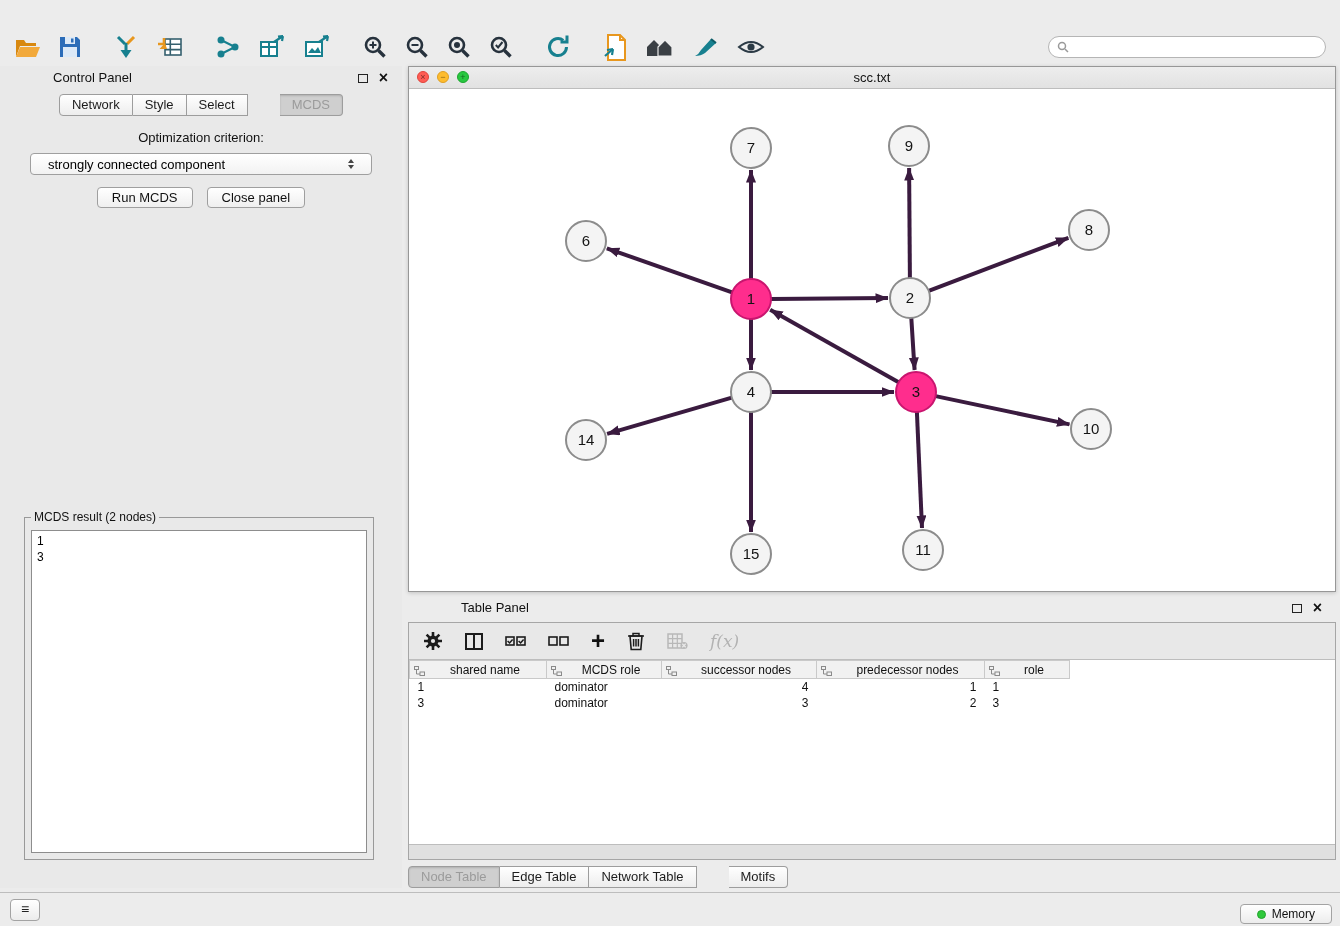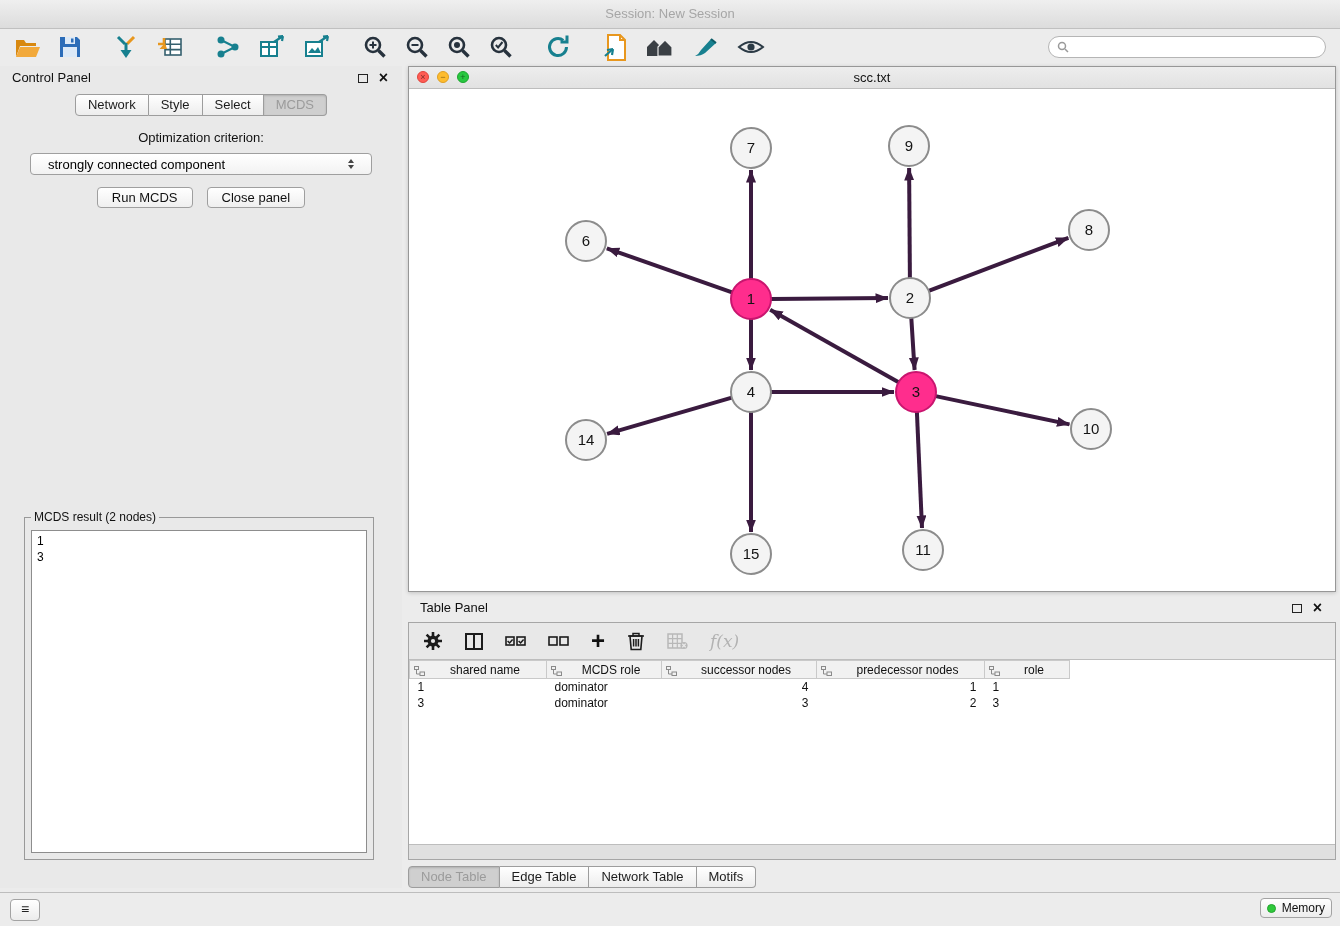--- a/index.html
+++ b/index.html
@@ -19,26 +19,26 @@
   .searchbox { margin-left:auto; width:278px; height:22px; background:#fff;
     border:1px solid #b5b5b5; border-radius:12px; display:flex; align-items:center;
     padding:0 8px; gap:5px; box-sizing:border-box; }
   .searchbox input { flex:1; border:none; outline:none; font-size:13px; background:transparent; height:18px; font-family:inherit; }
 
   
   .seg { display:inline-flex; }
   .seg .tab { border:1px solid #9d9d9d; border-left:none;
     background:linear-gradient(#ffffff,#ededed); padding:2px 12px; font-size:13px; color:#1c1c1c; line-height:16px; }
   .seg .tab:first-child { border-left:1px solid #9d9d9d; border-radius:4px 0 0 4px; }
-  .seg .tab:last-child { border-radius:0 4px 4px 0; }
+  .seg .tab:last-child { border-radius:0 4px 4px 0;margin-left:32px; }
   .seg .tab.active { background:#cfcfcf; color:#9b9b9b; box-shadow:inset 0 1px 2px rgba(0,0,0,.15); }
 
   
   .control-panel { position:absolute; top:66px; left:0; width:402px; height:822px; background:#e9e9e9; }
-  .panel-header { position:relative; height:24px; }
+  .panel-header { position:relative; height:24px;margin-left:41px; }
   .panel-title { position:absolute; left:12px; top:0; line-height:24px; font-size:13px; color:#111; }
   .float-icon { position:absolute; right:34px; top:8px; width:8px; height:7px; border:1.5px solid #222; display:inline-block; }
   .close-icon { position:absolute; right:14px; top:3px; font-weight:bold; font-size:16px; color:#111; line-height:18px; }
   .cp-tabs { display:flex; justify-content:center; margin-top:4px; }
   .cp-content { position:absolute; top:56px; bottom:0; left:0; right:0; }
   .opt-label { text-align:center; margin-top:8px; font-size:13px; color:#111; }
   .dropdown { width:306px; height:20px; border:1px solid #9f9f9f; border-radius:4px;
     background:linear-gradient(#ffffff,#f2f2f2); margin:8px auto 0; display:flex;
     align-items:center; justify-content:space-between; padding:0 17px; font-size:13px; box-sizing:content-box; }
   .spinner i { display:block; width:0; height:0; border-left:3.5px solid transparent; border-right:3.5px solid transparent; }
@@ -86,33 +86,30 @@
   table.datatable th.filler { background:#fff; border:none; }
   table.datatable td { font-size:12px; color:#111; height:16px; padding:0 8px; white-space:nowrap; overflow:hidden; }
   td.al { text-align:left; } td.ar { text-align:right; }
 
   
   .statusbar { position:absolute; bottom:0; left:0; right:0; height:33px;
     border-top:1px solid #bdbdbd; background:#ececec; }
   .list-btn { position:absolute; left:10px; top:6px; width:28px; height:20px;
     border:1px solid #a3a3a3; border-radius:4px; background:linear-gradient(#ffffff,#ececec);
     text-align:center; line-height:18px; font-size:14px; color:#222; }
-  .mem-btn { position:absolute; right:8px; top:5px; display:flex; align-items:center; gap:6px;
+  .mem-btn { position:absolute; right:8px; top:11px; display:flex; align-items:center; gap:6px;
     border:1px solid #a3a3a3; border-radius:4px; background:linear-gradient(#ffffff,#ececec);
-    padding:2px 6px; font-size:12px; color:#111; }
+    padding:2px 16px; font-size:12px; color:#111; }
   .mem-dot { width:9px; height:9px; border-radius:50%; background:#2fc93b; border:1px solid #23a32e; box-sizing:border-box; }
 </style>
 </head>
 <body>
 
 <div class="app">
 
-  <div class="titlebar">
-    <span>Session: New Session</span>
-  </div>
 
   <div class="toolbar">
     <div class="tgroup">
       <span class="tbtn">
         <svg width="27" height="23" viewBox="0 0 27 23">
             <path fill="#d8880f" d="M1 4 h9 l2 3 h10 v3 H6 L2 21 V4z"></path>
             <path fill="#f2a93b" d="M6 11 h20 l-4 10 H2z"></path>
           </svg>
       </span>
       <span class="tbtn">

